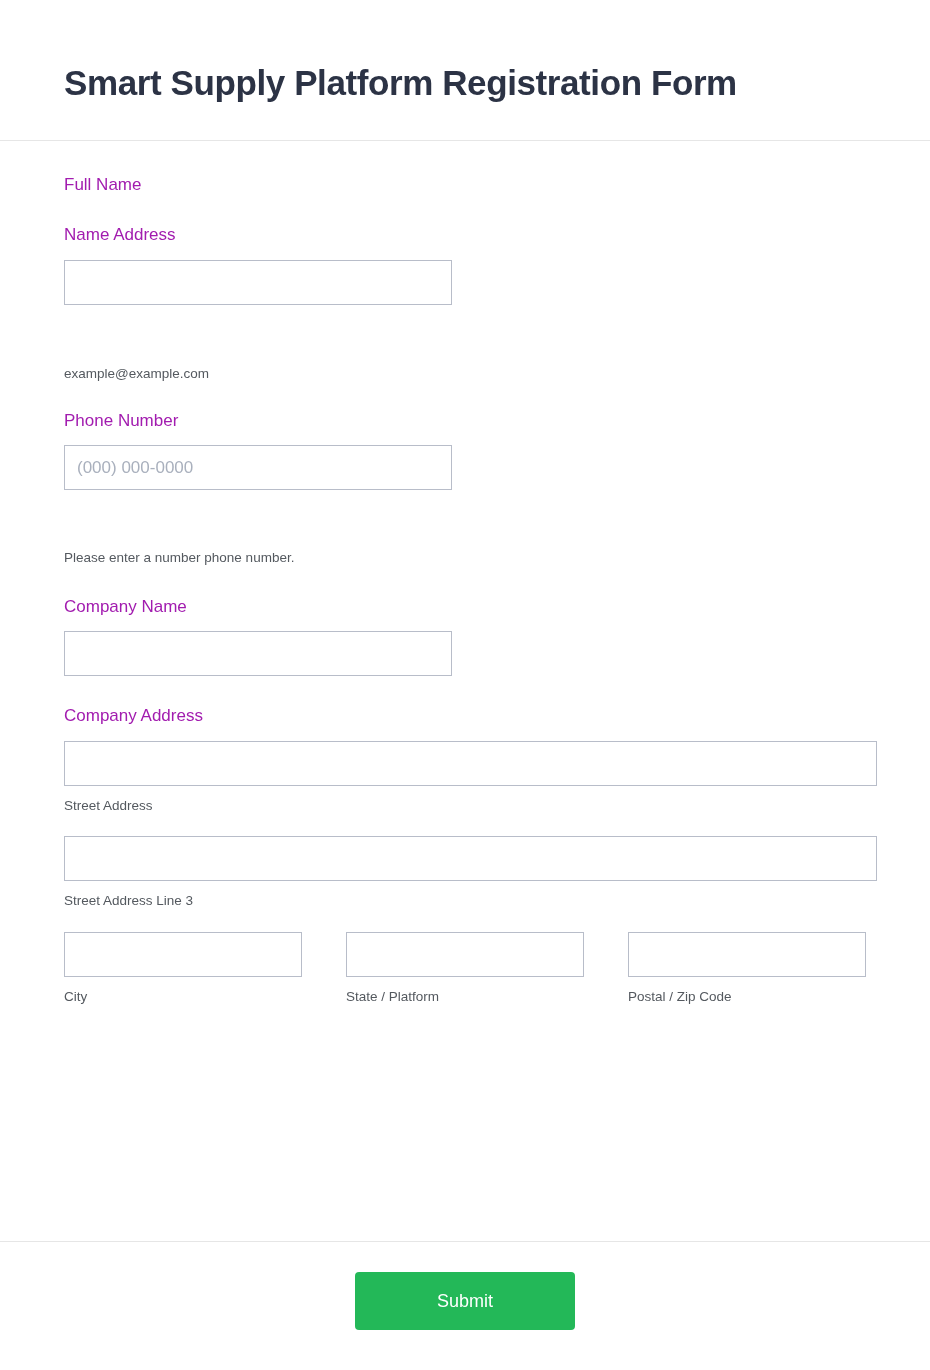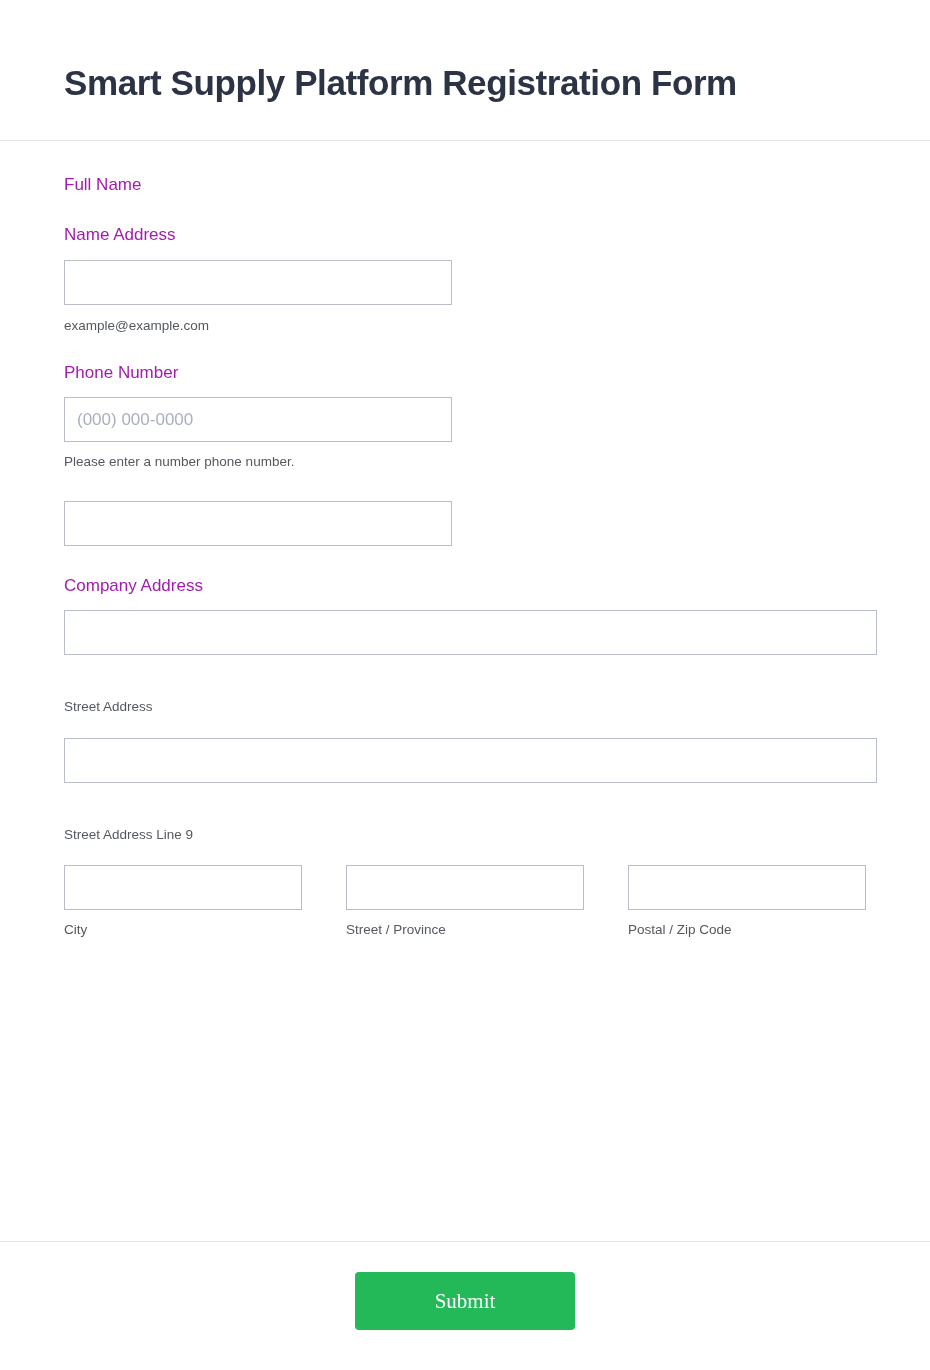--- a/index.html
+++ b/index.html
@@ -72,22 +72,22 @@
     color: #a9b0bd;
     font-size: 17px;
   }
   .sub-label {
     font-size: 13.5px;
     color: #54595f;
     margin-top: 11px;
     line-height: 1.3;
   }
   .w-390 { width: 390px; }
-  .w-388 { width: 388px; }
-  .w-813 { width: 813px; gap: 32px; }
+  .w-388 { width: 388px; gap: 48px; }
+  .w-813 { width: 813px; }
   .w-252 { width: 252px; }
   .hint-sub {
     font-size: 13.5px;
     color: #54595f;
     margin-top: 13px;
   }
   .address-sub {
     margin-top: 11px;
     margin-bottom: 0;
   }
@@ -105,22 +105,22 @@
     display: flex;
     justify-content: center;
   }
   .submit-button {
     width: 220px;
     height: 58px;
     background: #23b858;
     border: none;
     border-radius: 4px;
     color: #ffffff;
-    font-size: 21px;
-    font-family: Liberation Serif, serif;
+    font-size: 18px;
+    font-family: Liberation Sans, sans-serif;
     cursor: pointer;
   }
 </style>
 </head>
 <body>
 
 <div class="form-page">
 
   <div class="form-header">
     <h1 class="form-title">Smart Supply Platform Registration Form</h1>
@@ -142,46 +142,47 @@
 
     <div class="field-block">
       <div class="field-label">Phone Number</div>
       <div class="input-cell w-388">
         <input class="text-input" type="text" placeholder="(000) 000-0000" style="">
         <div class="sub-label">Please enter a number phone number.</div>
       </div>
     </div>
 
     <div class="field-block">
+      <div class="field-label">Company Name</div>
       <div class="input-cell w-388">
         <input class="text-input" type="text" placeholder="" style="">
       </div>
     </div>
 
     <div class="field-block">
       <div class="field-label">Company Address</div>
 
       <div class="input-cell w-813 address-line">
         <input class="text-input" type="text" placeholder="" style="">
         <div class="sub-label address-sub">Street Address</div>
       </div>
 
       <div class="input-cell w-813 address-line">
         <input class="text-input" type="text" placeholder="" style="">
-        <div class="sub-label address-sub">Street Address Line 9</div>
+        <div class="sub-label address-sub">Street Address Line 3</div>
       </div>
 
       <div class="city-row">
         <div class="input-cell w-252">
           <input class="text-input" type="text" placeholder="" style="">
           <div class="sub-label">City</div>
         </div>
         <div class="input-cell w-252">
           <input class="text-input" type="text" placeholder="" style="">
-          <div class="sub-label">Street / Province</div>
+          <div class="sub-label">State / Platform</div>
         </div>
         <div class="input-cell w-252">
           <input class="text-input" type="text" placeholder="" style="">
           <div class="sub-label">Postal / Zip Code</div>
         </div>
       </div>
     </div>
 
   </div>
 

